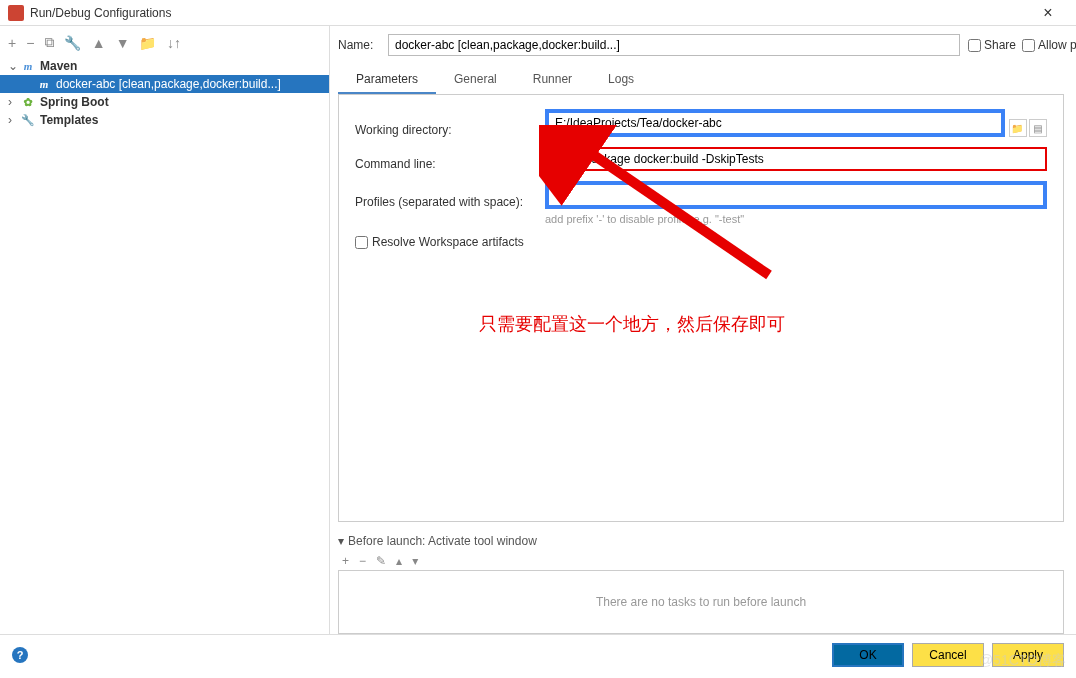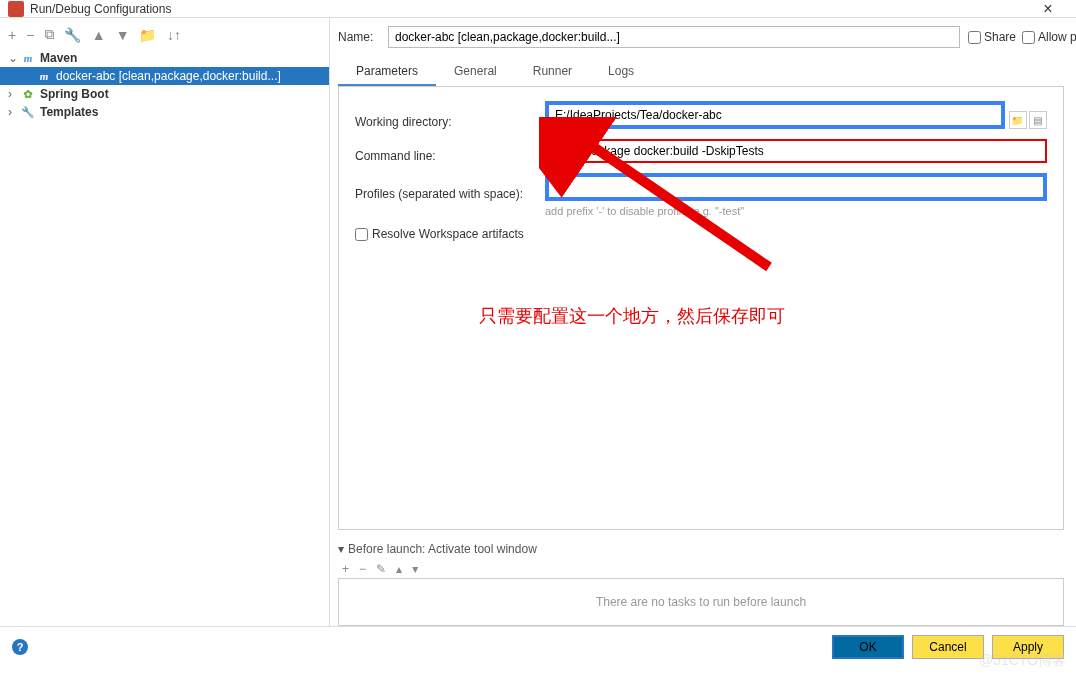--- a/index.html
+++ b/index.html
@@ -1,17 +1,17 @@
 <!DOCTYPE html>
 <html><head>
 <meta charset="utf-8">
 <style>
 * { box-sizing: border-box; margin: 0; padding: 0; }
 body { font-family: "Segoe UI", Tahoma, sans-serif; font-size: 12px; color: #333; background: #fff; width: 1076px; height: 678px; overflow: hidden; position: relative; }
-.titlebar { height: 18px; border-bottom: 1px solid #ddd; display: flex; align-items: center; padding: 0 8px; }
+.titlebar { height: 26px; border-bottom: 1px solid #ddd; display: flex; align-items: center; padding: 0 8px; }
 .titlebar .icon { width: 16px; height: 16px; background: #c43; margin-right: 6px; border-radius: 2px; }
 .titlebar .title { flex: 1; font-size: 12px; }
 .titlebar .close { width: 40px; text-align: center; font-size: 16px; cursor: pointer; }
 .main { display: flex; height: 608px; }
 .sidebar { width: 330px; border-right: 1px solid #ddd; display: flex; flex-direction: column; padding: 4px 0; }
 .toolbar { display: flex; gap: 10px; padding: 4px 8px 6px; align-items: center; color: #888; }
 .toolbar span { cursor: pointer; font-size: 14px; }
 .tree { flex: 1; overflow: auto; }
 .tree-item { display: flex; align-items: center; padding: 2px 8px; cursor: pointer; white-space: nowrap; }
 .tree-item.expanded::before { content: "⌄"; width: 12px; color: #666; }
@@ -40,21 +40,21 @@
 .form-row .btns span { width: 18px; height: 18px; border: 1px solid #ccc; display: flex; align-items: center; justify-content: center; cursor: pointer; font-size: 10px; color: #888; }
 .highlighted { border: 2px solid #e60000 !important; }
 .hint { font-size: 11px; color: #999; margin-left: 190px; margin-top: -6px; margin-bottom: 10px; }
 .resolve { display: flex; align-items: center; gap: 4px; margin-top: 6px; }
 .annotation-arrow { position: absolute; top: 30px; left: 200px; pointer-events: none; }
 .annotation-text { position: absolute; top: 169px; left: 140px; color: #e60000; font-size: 18px; font-family: "Microsoft YaHei", sans-serif; margin-top: 48px; }
 .before-launch { margin-top: 8px; }
 .bl-header { display: flex; align-items: center; gap: 4px; padding: 4px 0; cursor: pointer; color: #555; }
 .bl-toolbar { display: flex; gap: 10px; padding: 2px 4px; color: #888; }
 .bl-toolbar span { cursor: pointer; }
-.bl-box { border: 1px solid #ccc; height: 48px; display: flex; align-items: center; justify-content: center; color: #999; font-style: normal; }
+.bl-box { border: 1px solid #ccc; height: 64px; display: flex; align-items: center; justify-content: center; color: #999; font-style: normal; }
 .footer { height: 40px; border-top: 1px solid #ddd; display: flex; align-items: center; padding: 0 12px; gap: 8px; }
 .footer .help { width: 16px; height: 16px; border-radius: 50%; background: #2675bf; color: #fff; display: flex; align-items: center; justify-content: center; font-size: 11px; font-weight: bold; cursor: pointer; }
 .footer .spacer { flex: 1; }
 .footer button { min-width: 72px; padding: 4px 14px; border: 1px solid #aaa; background: #fde047; cursor: pointer; font-size: 12px; }
 .footer button.primary { border: 1px solid #2675bf; background: #0369a1; box-shadow: 0 0 0 1px #2675bf inset; }
 .watermark { position: absolute; bottom: 8px; right: 10px; color: #ccc; font-size: 14px; opacity: .5; pointer-events: none; }
 input[type=checkbox]{ width:13px; height:13px; }
 </style>
 </head>
 <body>

